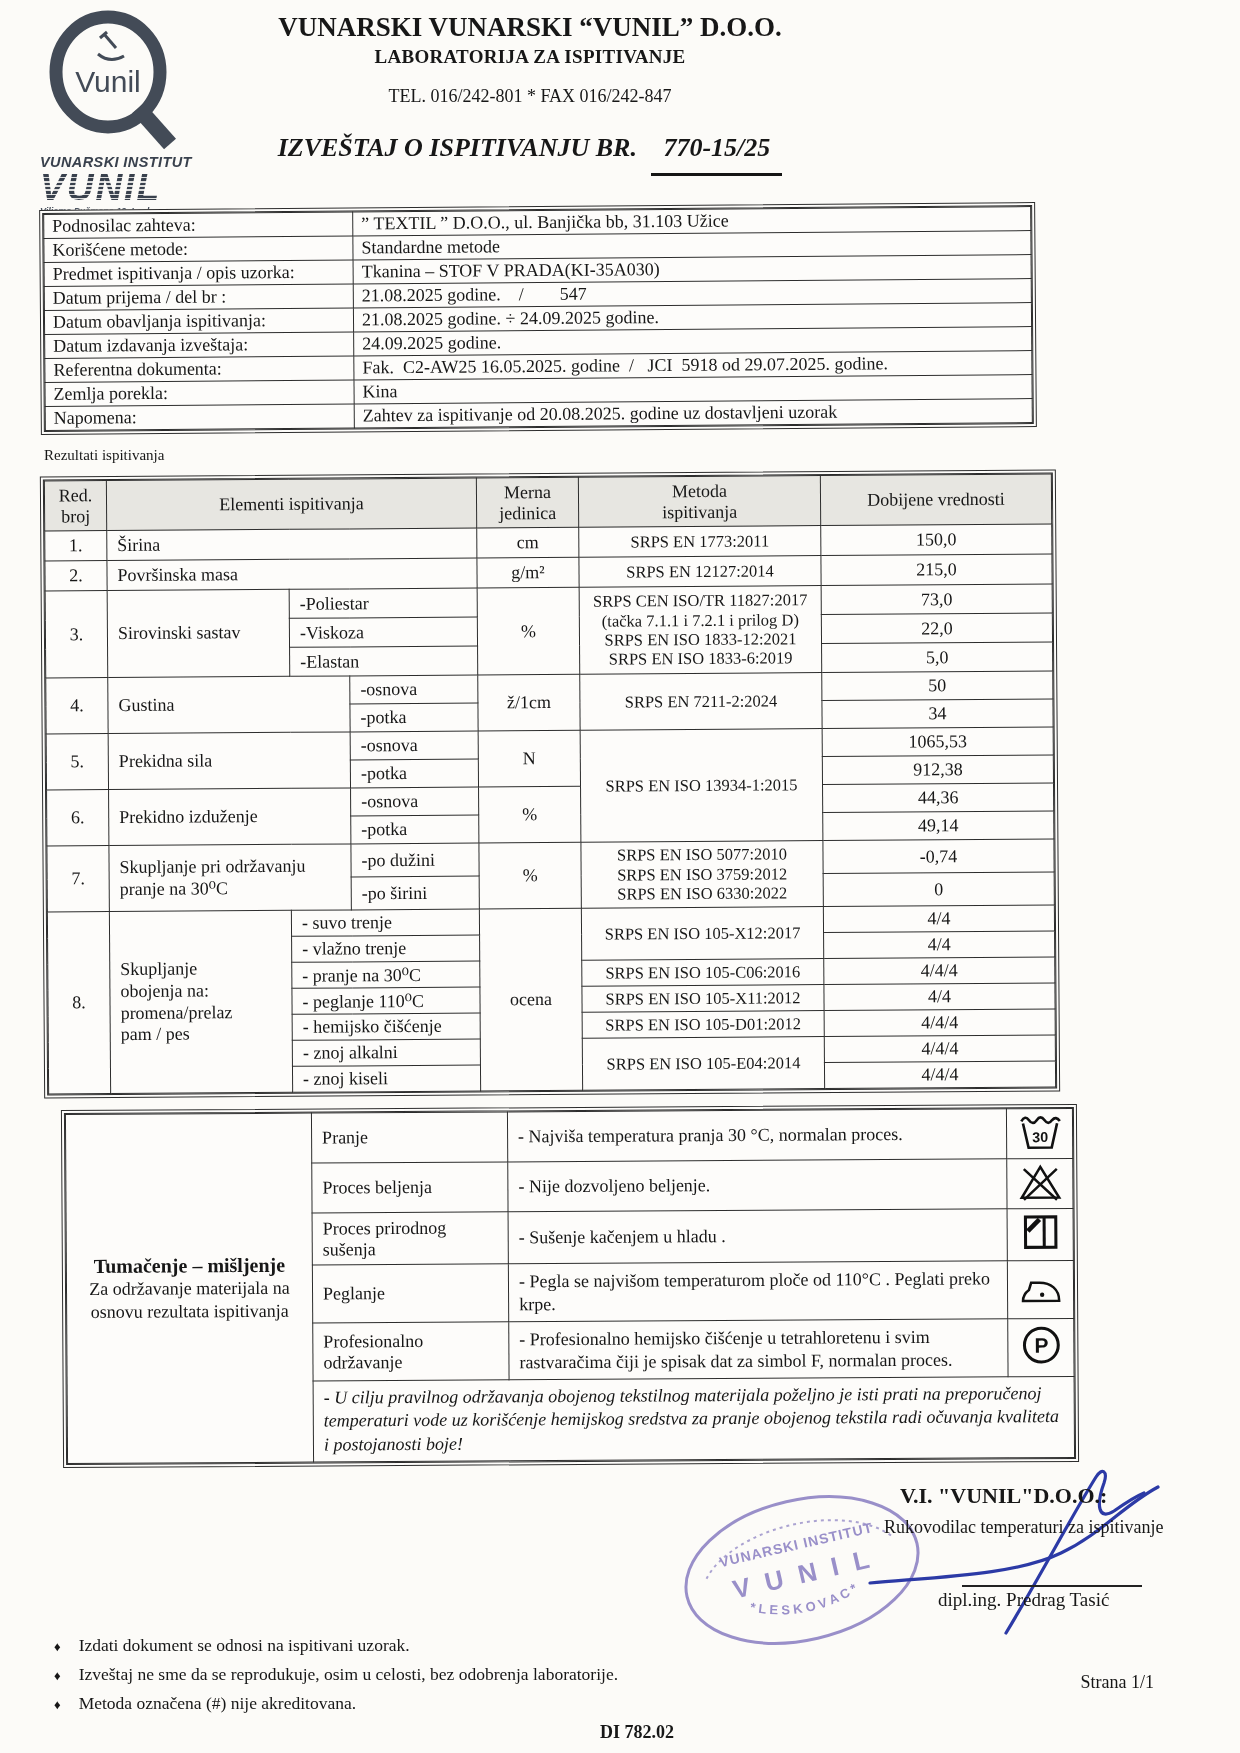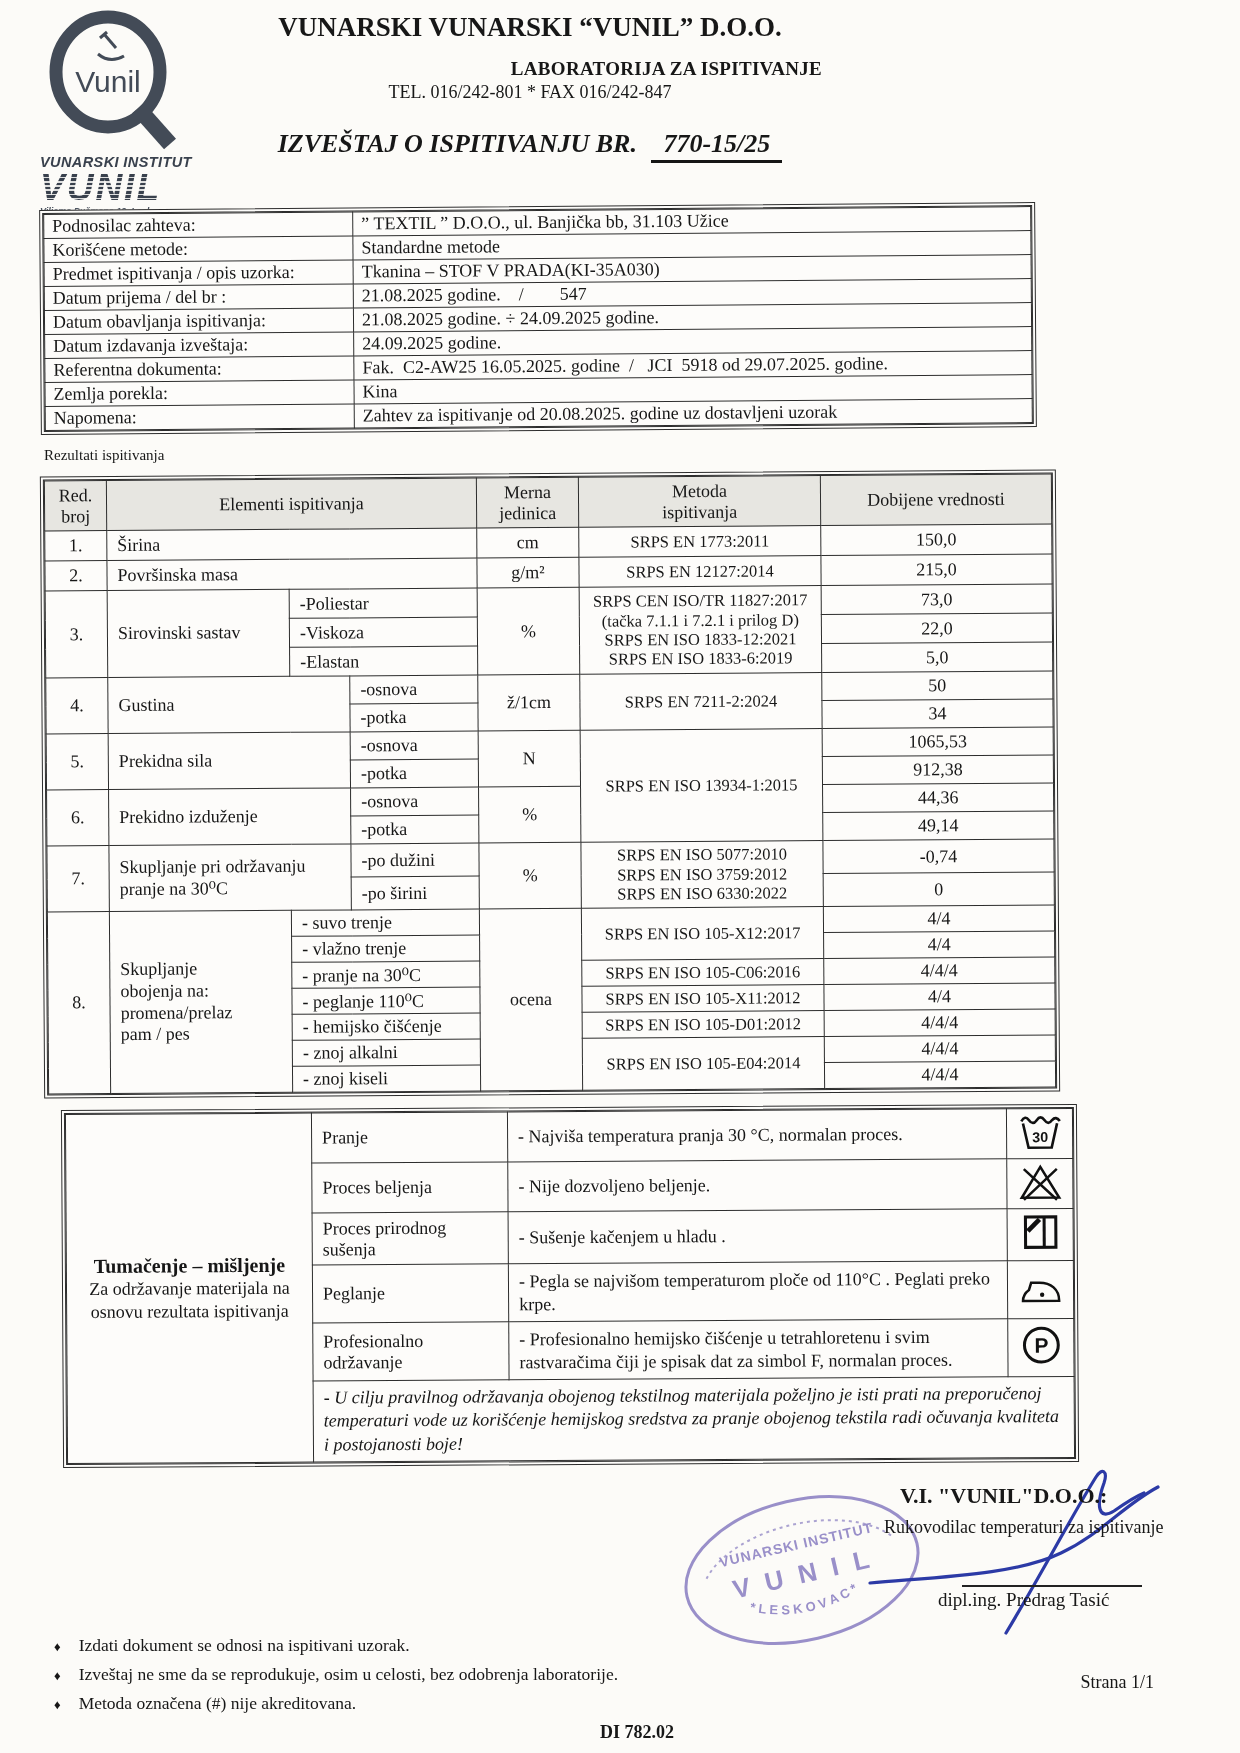--- a/index.html
+++ b/index.html
@@ -12,25 +12,25 @@
   .logo-inst{font-family:"Liberation Sans",sans-serif;font-style:italic;font-weight:bold;
              font-size:14.5px;color:#39414d;margin-top:0;letter-spacing:.4px;}
   .logo-brand{position:relative;display:inline-block;font-family:"Liberation Sans",sans-serif;
               font-style:italic;font-weight:bold;font-size:37px;line-height:.95;color:#39414d;letter-spacing:2px;}
   .logo-brand::after{content:"";position:absolute;inset:0;
       background:repeating-linear-gradient(180deg,rgba(252,251,248,0) 0 2.6px,rgba(252,251,248,.85) 2.6px 4.2px);}
   .logo-addr{font-family:"Liberation Sans",sans-serif;font-style:italic;font-weight:bold;
              font-size:9px;color:#4a525e;margin-top:1px;}
   .hdr-center{position:absolute;left:238px;top:12px;width:584px;text-align:center;}
   .org{font-size:27px;font-weight:bold;}
-  .lab{font-size:19px;font-weight:bold;margin-top:15px;letter-spacing:.3px;text-align:right;}
+  .lab{font-size:19px;font-weight:bold;margin-top:3px;letter-spacing:.3px;}
   .addr{font-size:18px;margin-top:4px;}
-  .tel{font-size:18px;margin-top:2px;}
+  .tel{font-size:18px;margin-top:18px;}
   .report-title{margin-top:26px;font-size:26px;font-weight:bold;font-style:italic;white-space:nowrap;}
-  .rep-num{display:inline-block;border-bottom:3px solid #151515;padding:0 12px 1px;margin-left:8px;}
+  .rep-num{display:inline-block;border-bottom:3px solid #151515;padding:0 12px 10px;margin-left:8px;}
   .cert{position:absolute;left:893px;top:4px;width:148px;height:177px;border:2px solid #4a4a4a;
         border-radius:12px;text-align:center;padding-top:7px;box-sizing:border-box;background:#fffefd;}
   .cert-acr{font-family:"Liberation Sans",sans-serif;font-weight:bold;font-size:16px;margin-top:2px;letter-spacing:1px;}
   .cert-num{font-family:"Liberation Sans",sans-serif;font-size:13px;margin-top:1px;}
   .cert-lab{font-family:"Liberation Sans",sans-serif;font-weight:bold;font-size:13.5px;margin-top:10px;line-height:1.25;}
   .cert-iso{font-family:"Liberation Sans",sans-serif;font-size:13px;margin-top:1px;}
 
   
   table.doc{border-collapse:collapse;width:100%;}
   table.doc td,table.doc th{border:1.6px solid #2d2d2d;font-size:18px;padding:1px 8px;vertical-align:middle;}

